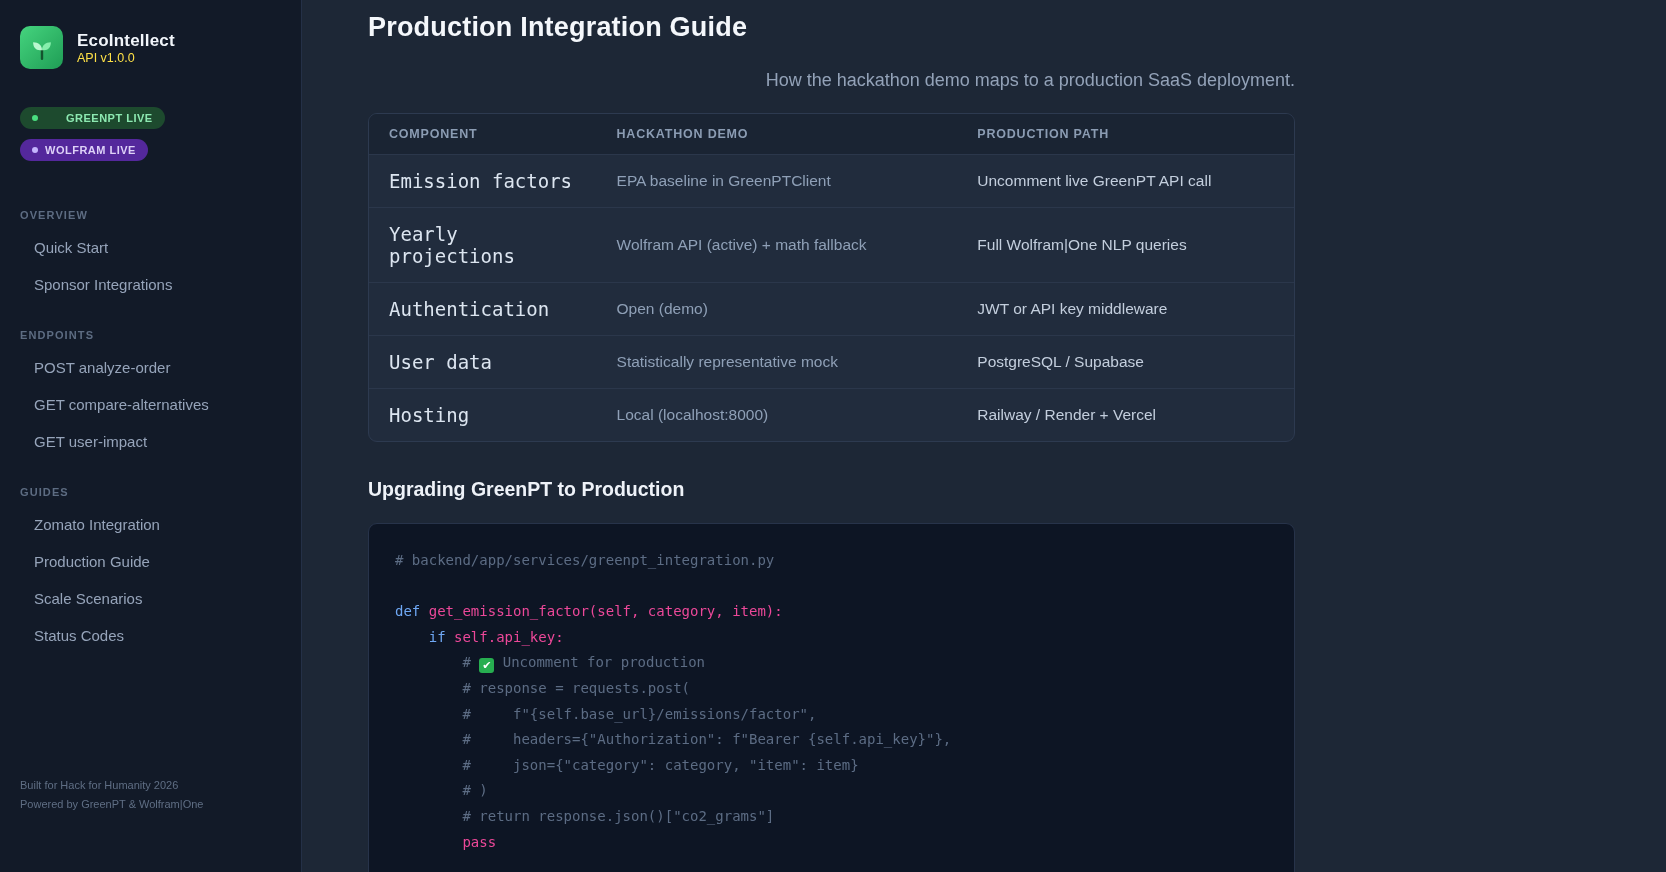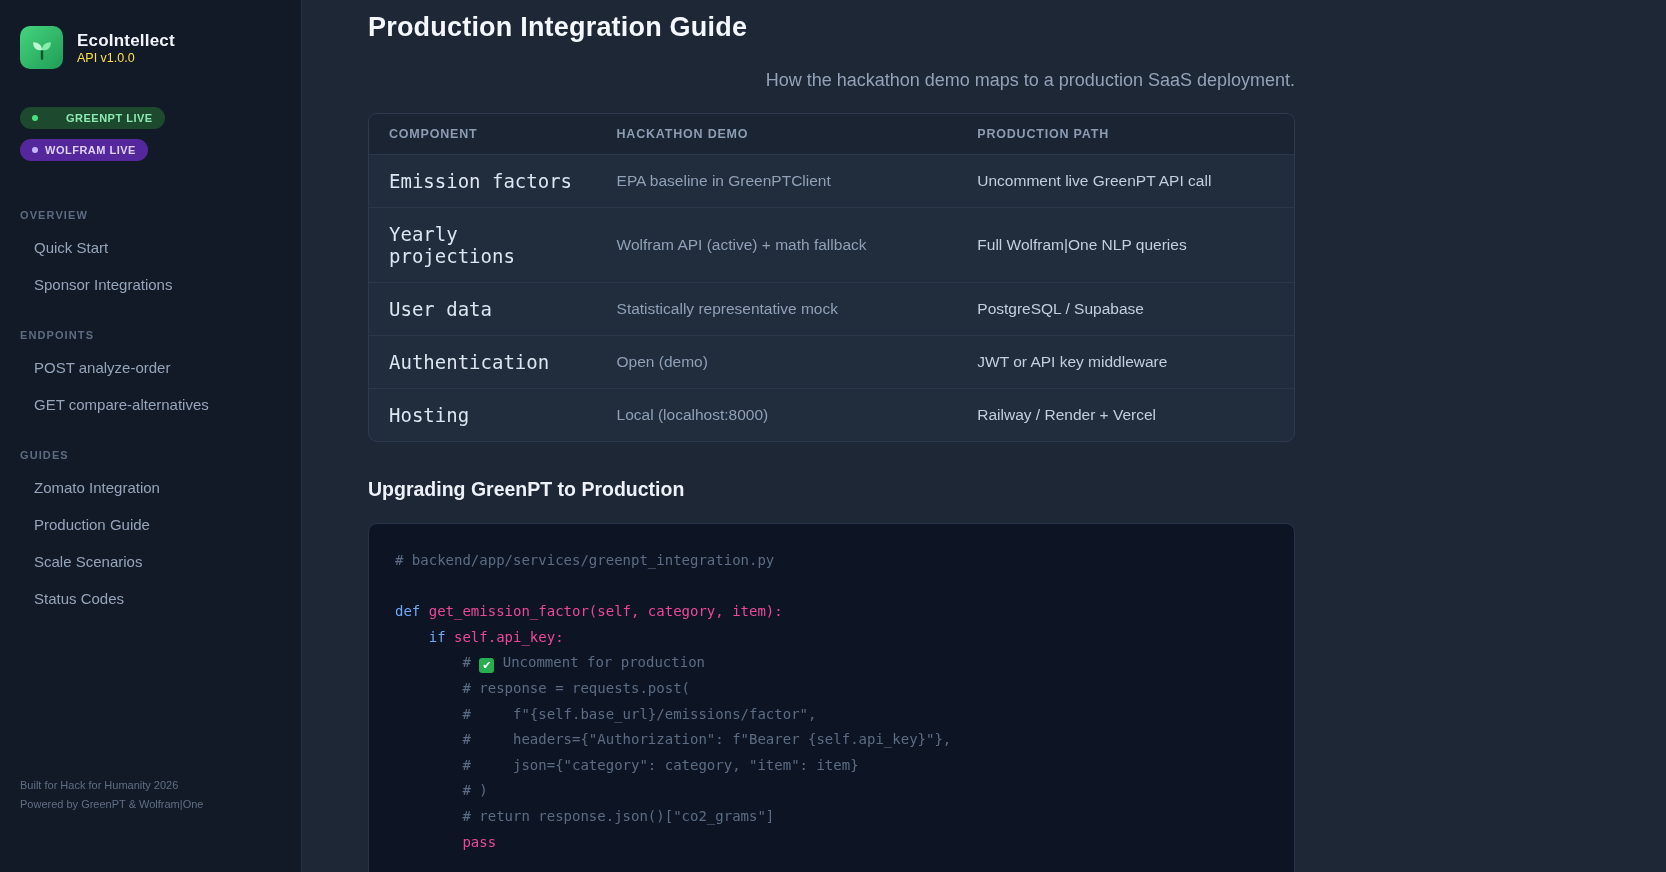--- a/index.html
+++ b/index.html
@@ -94,20 +94,21 @@
         </span>
       </div>
 
     <nav class="nav">
         <div class="nav-section">OVERVIEW</div>
         <a class="nav-item">Quick Start</a>
         <a class="nav-item">Sponsor Integrations</a>
         <div class="nav-section">ENDPOINTS</div>
         <a class="nav-item">POST analyze-order</a>
         <a class="nav-item">GET compare-alternatives</a>
+        <a class="nav-item">GET user-impact</a>
         <div class="nav-section">GUIDES</div>
         <a class="nav-item">Zomato Integration</a>
         <a class="nav-item">Production Guide</a>
         <a class="nav-item">Scale Scenarios</a>
         <a class="nav-item">Status Codes</a>
       </nav>
 
     <div class="sidebar-footer">
       <div>Built for Hack for Humanity 2026</div>
       <div>Powered by GreenPT &amp; Wolfram|One</div>
@@ -133,28 +134,28 @@
                 <td class="c0">Emission factors</td>
                 <td class="c1">EPA baseline in GreenPTClient</td>
                 <td class="c2">Uncomment live GreenPT API call</td>
               </tr>
               <tr>
                 <td class="c0">Yearly projections</td>
                 <td class="c1">Wolfram API (active) + math fallback</td>
                 <td class="c2">Full Wolfram|One NLP queries</td>
               </tr>
               <tr>
+                <td class="c0">Authentication</td>
+                <td class="c1">Open (demo)</td>
+                <td class="c2">JWT or API key middleware</td>
+              </tr>
+              <tr>
                 <td class="c0">User data</td>
                 <td class="c1">Statistically representative mock</td>
                 <td class="c2">PostgreSQL / Supabase</td>
-              </tr>
-              <tr>
-                <td class="c0">Authentication</td>
-                <td class="c1">Open (demo)</td>
-                <td class="c2">JWT or API key middleware</td>
               </tr>
               <tr>
                 <td class="c0">Hosting</td>
                 <td class="c1">Local (localhost:8000)</td>
                 <td class="c2">Railway / Render + Vercel</td>
               </tr>
             </tbody>
         </table>
       </div>
 

